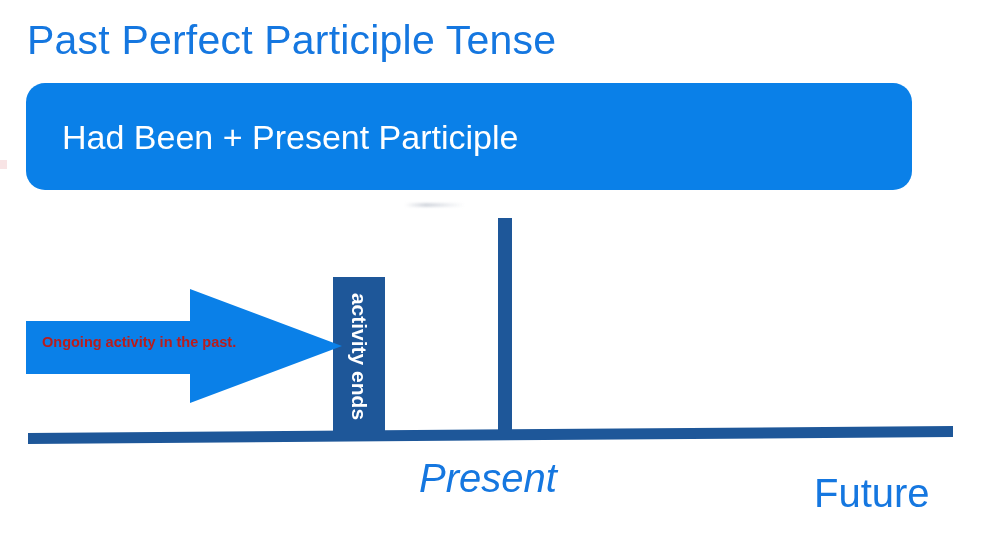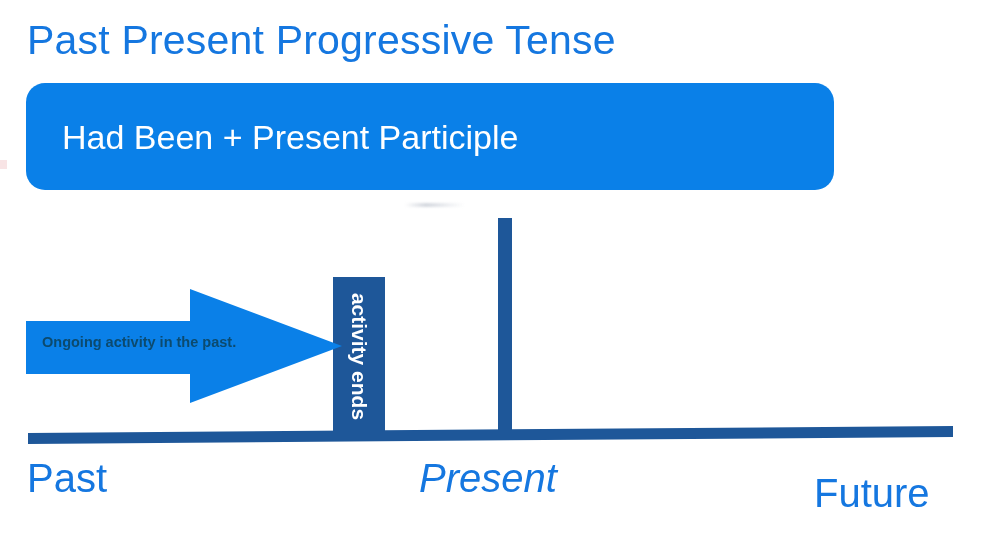--- a/index.html
+++ b/index.html
@@ -29,21 +29,21 @@
     color: #1577E0;
     letter-spacing: 0.2px;
     white-space: nowrap;
   }
 
   
   #formula-box {
     position: absolute;
     left: 26px;
     top: 83px;
-    width: 808px;
+    width: 886px;
     height: 107px;
     background: #0A80E8;
     border-radius: 19px;
     box-sizing: border-box;
   }
   #formula-text {
     position: absolute;
     left: 36px;
     top: 33px;
     font-size: 34px;
@@ -126,21 +126,21 @@
     top: 289px;
     width: 316px;
     height: 114px;
   }
   #ongoing-arrow svg { display: block; }
   #ongoing-arrow-label {
     position: absolute;
     left: 16px;
     top: 44px;
     width: 250px;
-    color: #0c4a6e;
+    color: #b91c1c;
     font-size: 14.5px;
     font-weight: 700;
     line-height: 18px;
     white-space: nowrap;
   }
 
   
   .axis-label {
     position: absolute;
     font-size: 40px;
@@ -151,21 +151,21 @@
   }
   #label-past    { left: 27px;  top: 455px; }
   #label-present { left: 419px; top: 455px; font-style: italic; }
   #label-future  { left: 814px; top: 470px; }
 </style>
 </head>
 <body>
 
 <div id="slide">
 
-  <div id="title">Past Present Progressive Tense</div>
+  <div id="title">Past Perfect Participle Tense</div>
 
   <div id="formula-box">
     <div id="formula-text">Had Been + Present Participle</div>
   </div>
 
   <div class="speck-pink"></div>
   <div class="speck-grey"></div>
 
   <div id="timeline">
     <svg width="925" height="18" viewBox="0 0 925 18" xmlns="http://www.w3.org/2000/svg">
@@ -179,17 +179,16 @@
     <div id="activity-ends-label">activity ends</div>
   </div>
 
   <div id="ongoing-arrow">
     <svg width="316" height="114" viewBox="0 0 316 114" xmlns="http://www.w3.org/2000/svg">
       <polygon points="0,32 164,32 164,0 316,57 164,114 164,85 0,85" fill="#0A80E8"></polygon>
     </svg>
     <div id="ongoing-arrow-label">Ongoing activity in the past.</div>
   </div>
 
-  <div class="axis-label" id="label-past">Past</div>
   <div class="axis-label" id="label-present">Present</div>
   <div class="axis-label" id="label-future">Future</div>
 
 </div>
 
 </body></html>

